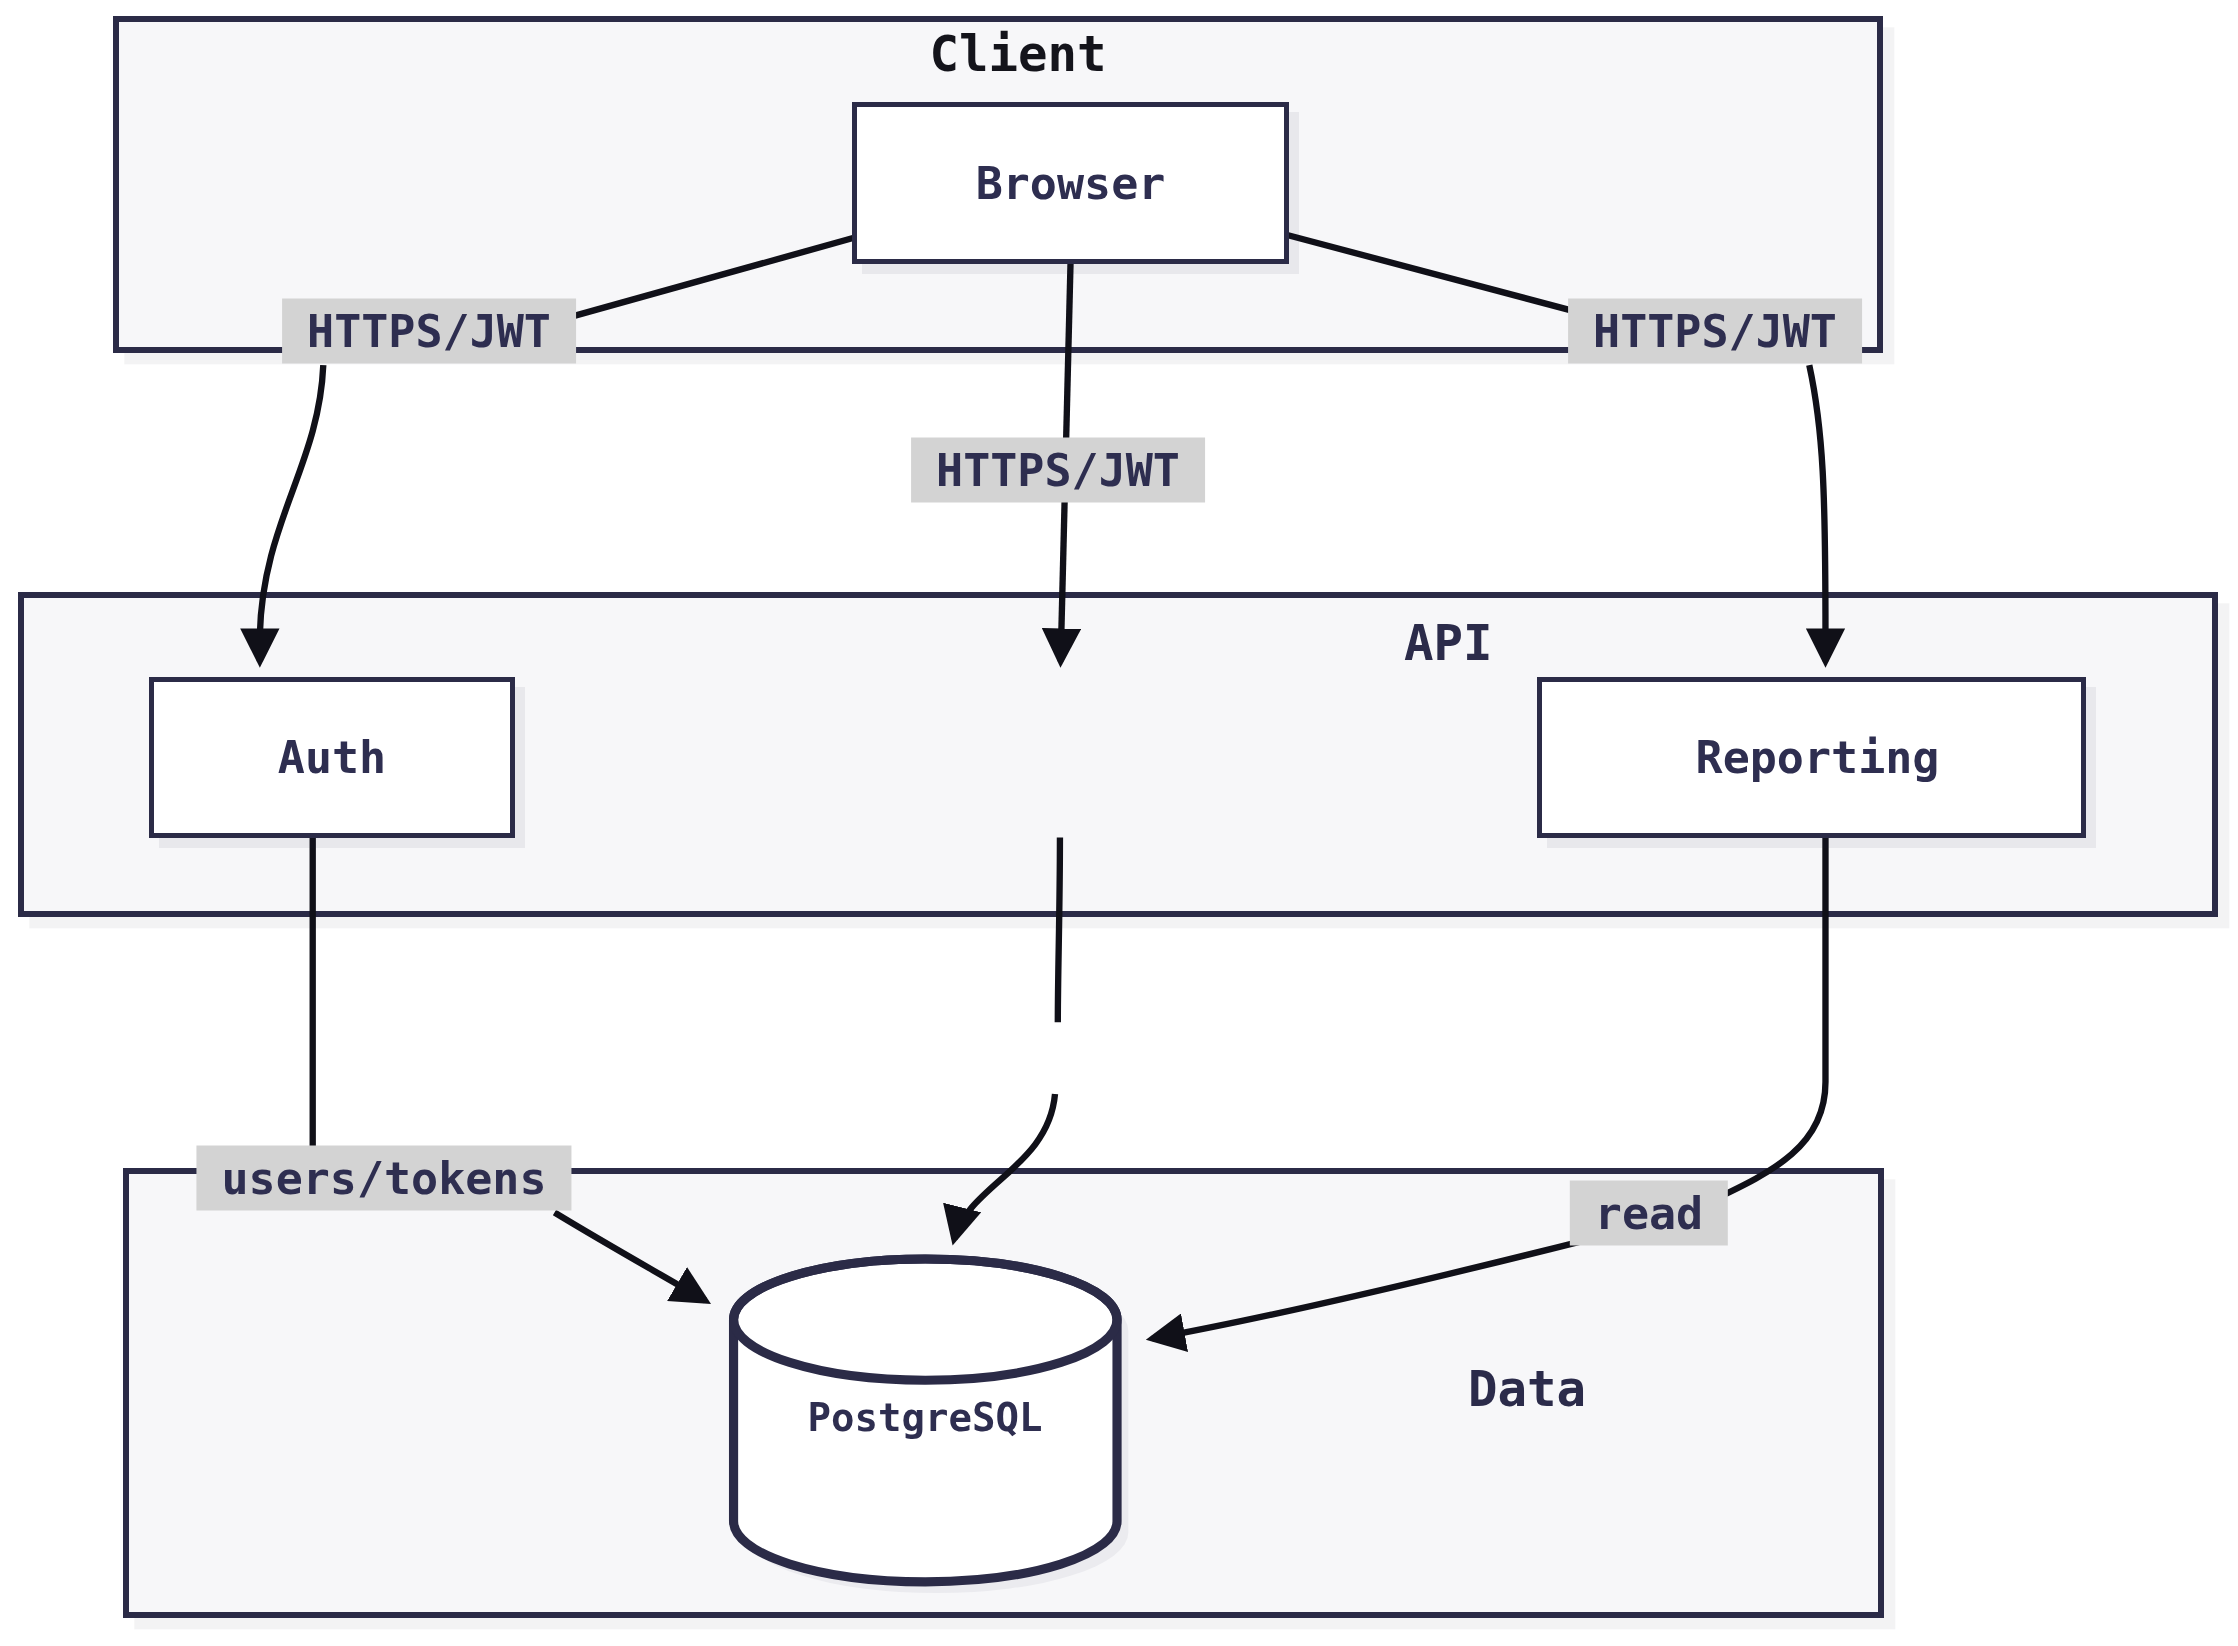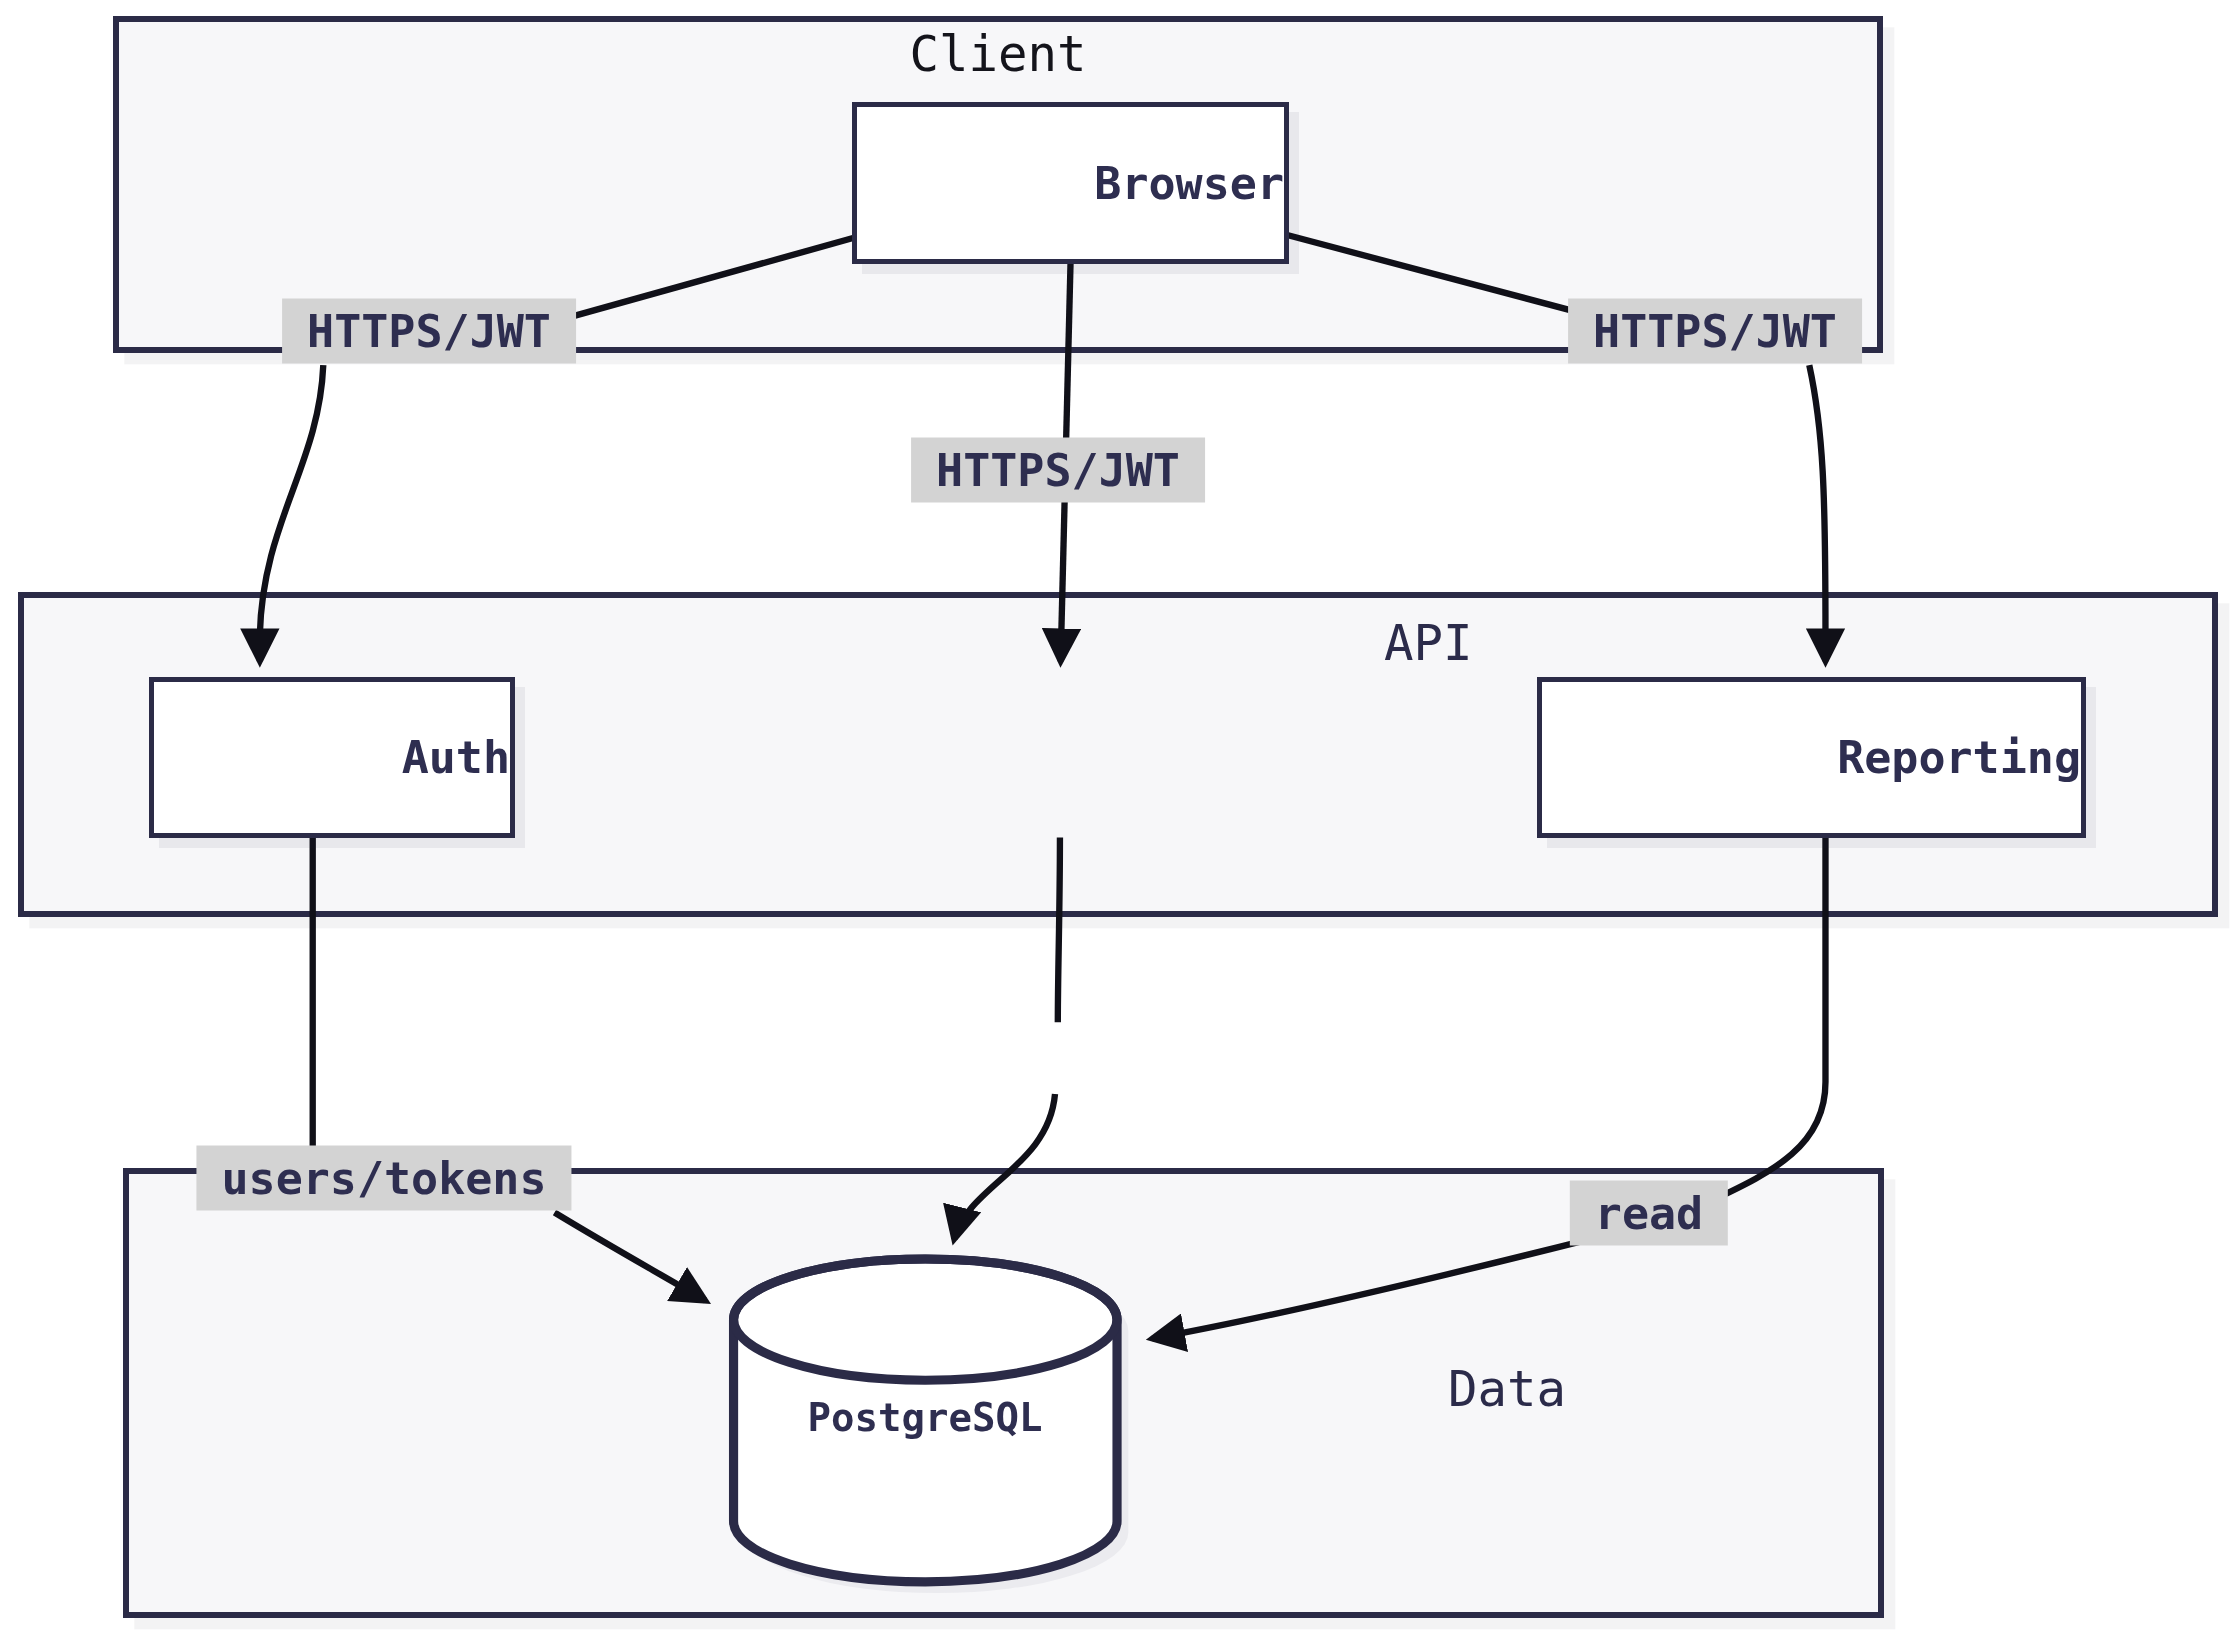--- a/index.html
+++ b/index.html
@@ -22,25 +22,26 @@
     background: #f7f7f9;
     border: 6.3px solid #2b2b47;
     box-shadow: 11.3px 11.3px 0 rgba(43,43,71,0.06);
   }
   .cluster-client { left: 113px; top: 15.5px;   width: 1770px; height: 337px; }
   .cluster-api    { left: 17.6px;  top: 592px;  width: 2200px; height: 325px; }
   .cluster-data   { left: 123px; top: 1168px; width: 1761px; height: 450px; }
 
   .cluster-title {
     position: absolute;
-    font-weight: normal;
+    font-weight: bold;
     font-size: 49px;
     line-height: 1;
     white-space: nowrap;
     z-index: 4;
+    padding-left: 20px;
   }
   .title-client { left: 113px; top: 30px; width: 1770px; text-align: center; color: #14141b; }
   .title-api    { left: 1384px; top: 619px; color: #2b2b4a; }
   .title-data   { left: 1448px; top: 1365px; color: #2b2b4a; }
 
   
   svg.edges {
     position: absolute;
     left: 0; top: 0;
     z-index: 2;
@@ -56,21 +57,21 @@
 
   
   .node {
     position: absolute;
     box-sizing: border-box;
     background: #ffffff;
     border: 5.6px solid #2b2b47;
     box-shadow: 10px 10px 0 rgba(43,43,71,0.07);
     display: flex;
     align-items: center;
-    justify-content: flex-end;
+    justify-content: center;
     font-weight: bold;
     font-size: 45px;
     color: #2e2e50;
     z-index: 3;
     white-space: nowrap;
   }
   .node-browser    { left: 852px; top: 102px; width: 437px; height: 162px; }
   .node-auth       { left: 149px;  top: 677px; width: 366px; height: 161px; }
   .node-assessment { left: 747px; top: 677px; width: 616px; height: 161px; }
   .node-reporting  { left: 1537px; top: 677px; width: 549px; height: 161px; padding-left: 12px; }

